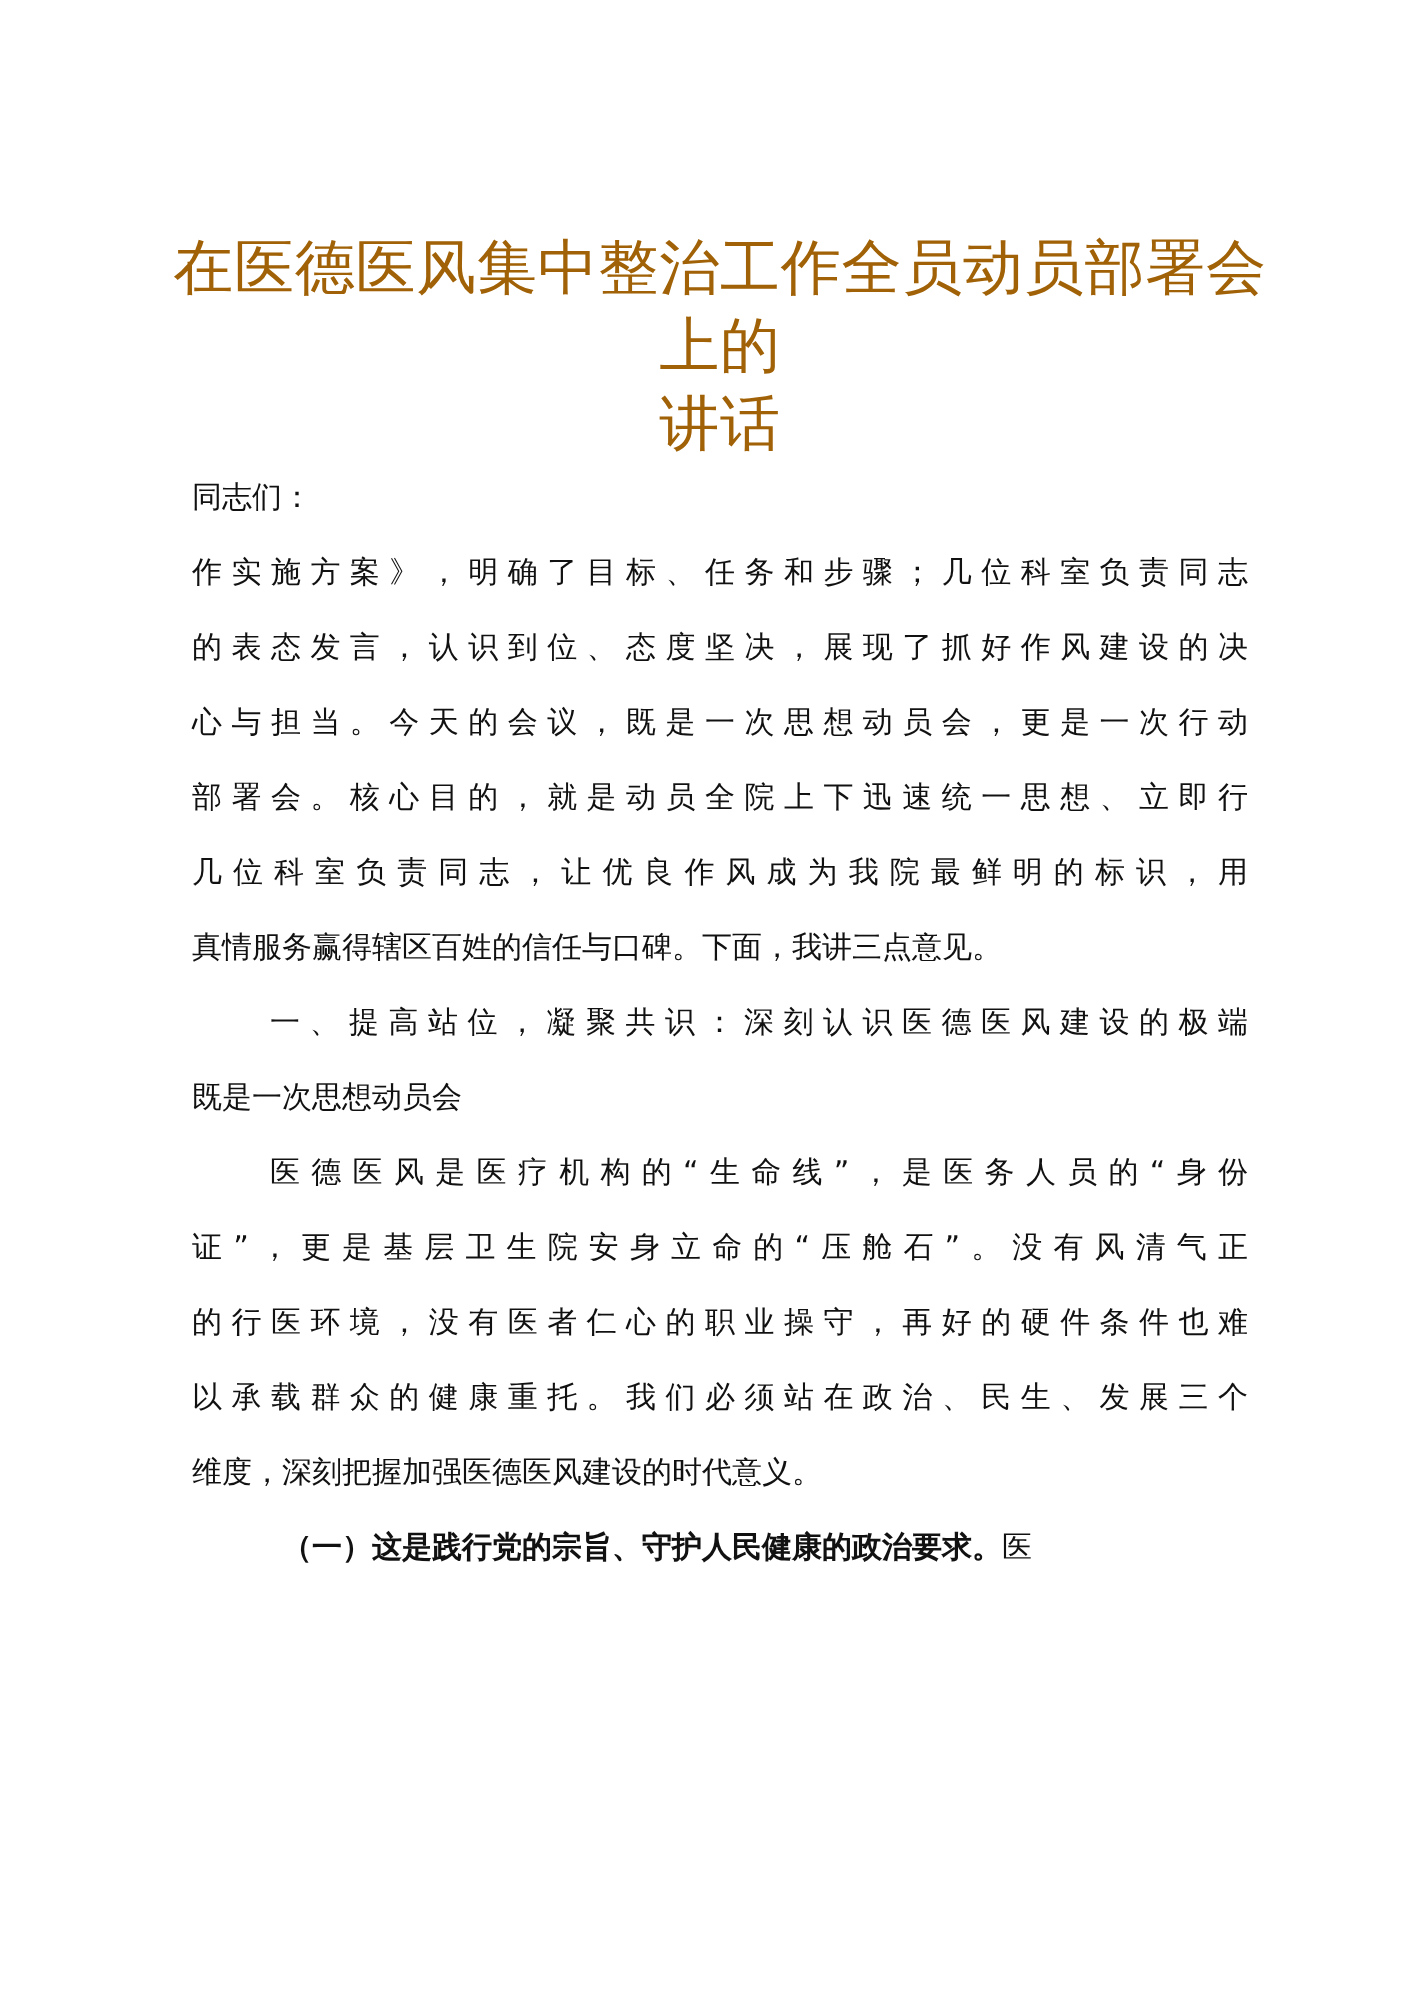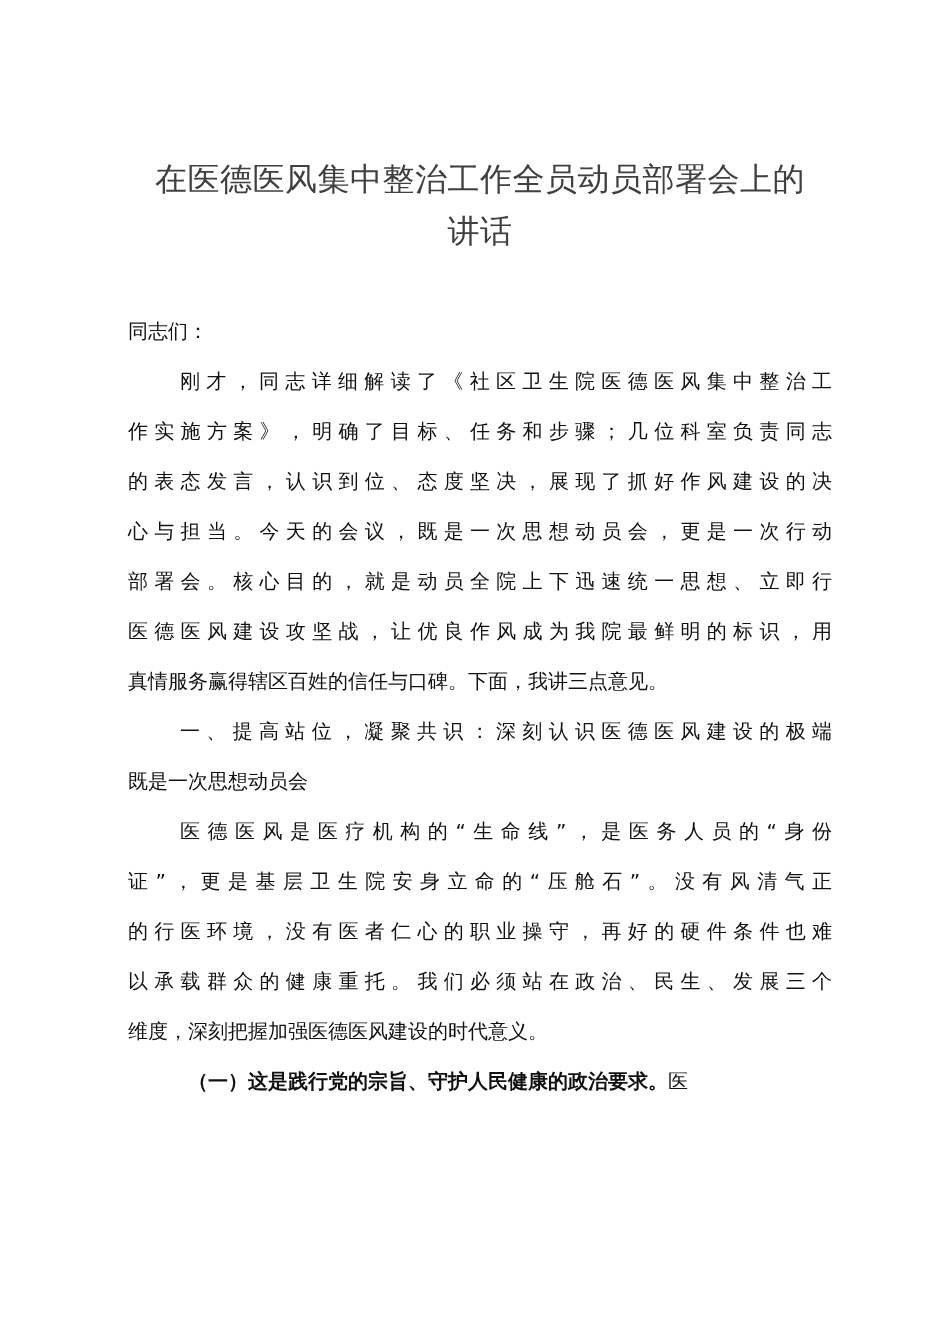--- a/index.html
+++ b/index.html
@@ -1,20 +1,20 @@
 <!DOCTYPE html>
 <html><head>
 <meta charset="utf-8">
 <style>
   html, body { margin: 0; padding: 0; background: #ffffff; }
   body { width: 950px; height: 1344px; overflow: hidden; position: relative;
          font-family: "DejaVu Sans", "Liberation Sans", sans-serif; color: #111111; }
   .page { position: absolute; left: 0; top: 0; width: 950px; height: 1344px; background: #ffffff; }
   .title { position: absolute; left: 100px; width: 760px; top: 153px; text-align: center;
-           font-size: 32px; line-height: 52px; letter-spacing: 0.5px; color: #404040; }
+           font-size: 40px; line-height: 52px; letter-spacing: 0.5px; color: #a16207; }
   .body { position: absolute; left: 128px; width: 704px; top: 306px;
           font-size: 20px; line-height: 50px; text-align: justify; text-justify: inter-character; }
   .line { display: block; white-space: nowrap; height: 50px; text-align-last: justify; }
   .line.last { text-align-last: left; }
   .indent { padding-left: 52px; }
   .bold { font-weight: bold; }
   .bold-indent { padding-left: 60px; }
   .salutation { height: 50px; margin-bottom: 0; }
 </style>
 </head>
@@ -23,26 +23,25 @@
 <div class="page">
   <div class="title">
     <div>在医德医风集中整治工作全员动员部署会上的</div>
     <div>讲话</div>
   </div>
 
   <div class="body">
     <div class="line last salutation">同志们：</div>
 
     <div>
-      <span class="line indent">刚才，同志详细解读了《社区卫生院医德医风集中整治工</span>
       <span class="line">作实施方案》，明确了目标、任务和步骤；几位科室负责同志</span>
       <span class="line">的表态发言，认识到位、态度坚决，展现了抓好作风建设的决</span>
       <span class="line">心与担当。今天的会议，既是一次思想动员会，更是一次行动</span>
       <span class="line">部署会。核心目的，就是动员全院上下迅速统一思想、立即行</span>
-      <span class="line">医德医风建设攻坚战，让优良作风成为我院最鲜明的标识，用</span>
+      <span class="line">几位科室负责同志，让优良作风成为我院最鲜明的标识，用</span>
       <span class="line last">真情服务赢得辖区百姓的信任与口碑。下面，我讲三点意见。</span>
     </div>
 
     <div>
       <span class="line indent">一、提高站位，凝聚共识：深刻认识医德医风建设的极端</span>
       <span class="line last">既是一次思想动员会</span>
     </div>
 
     <div>
       <span class="line indent">医德医风是医疗机构的“生命线”，是医务人员的“身份</span>

